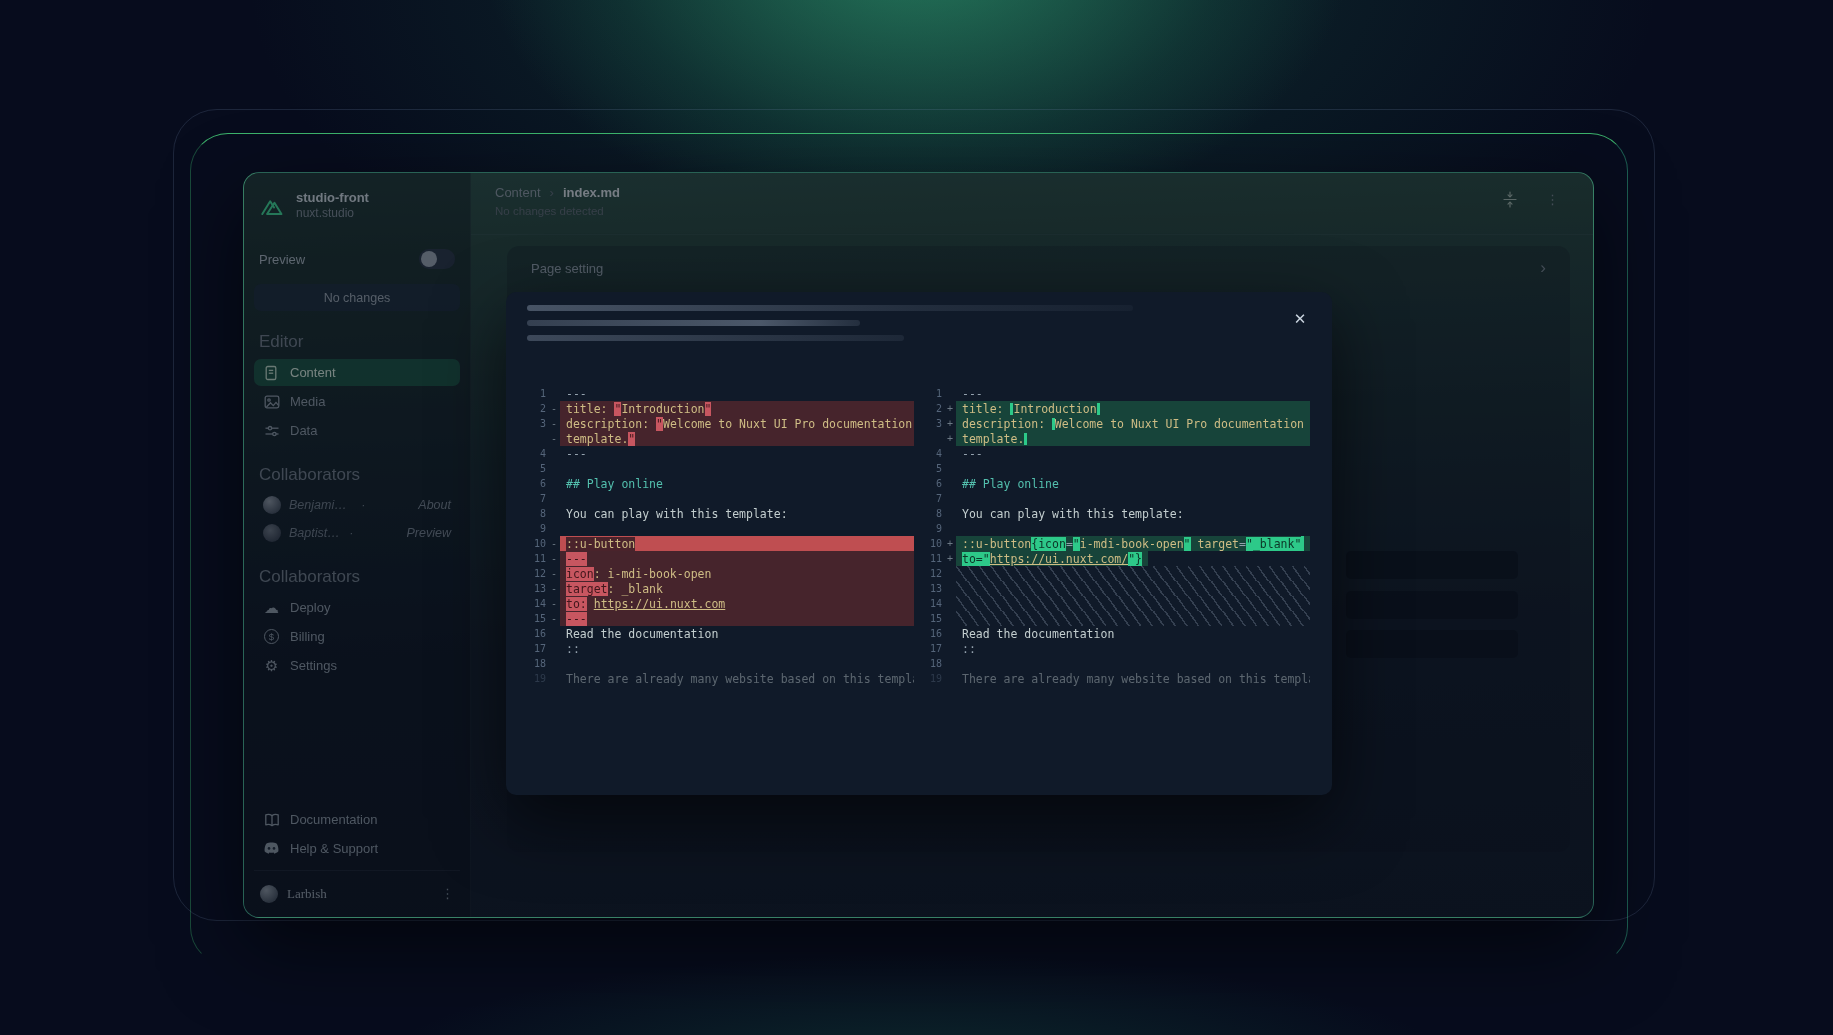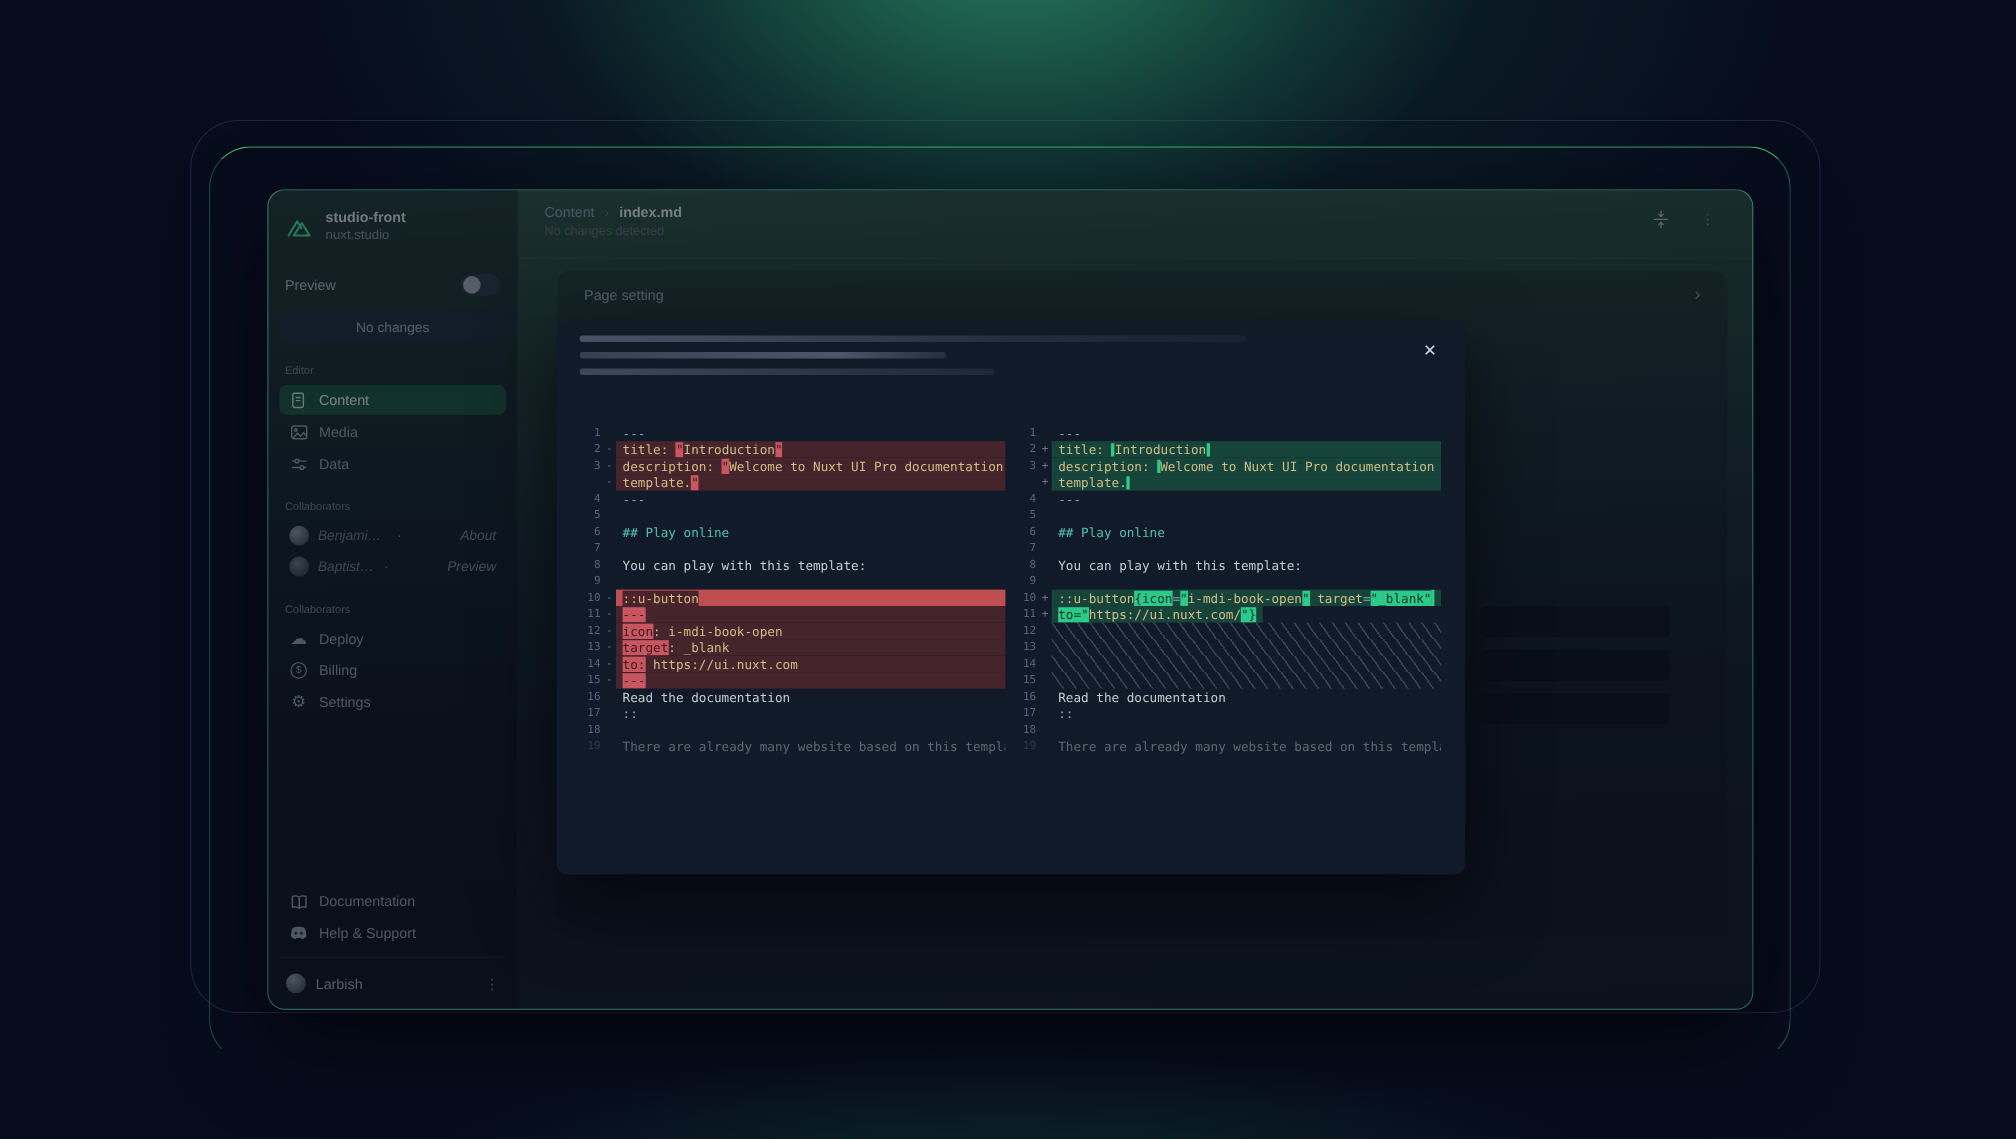--- a/index.html
+++ b/index.html
@@ -25,34 +25,34 @@
     border-right:1px solid rgba(148,163,184,.07);padding:14px 10px;box-sizing:border-box;color:#8b97a3;}
   .proj{display:flex;align-items:center;gap:11px;padding:2px 5px;}
   .proj-name{font-size:13px;font-weight:bold;color:#c9d3da;line-height:17px;}
   .proj-host{font-size:12px;color:#7d8994;line-height:15px;}
   .preview{display:flex;justify-content:space-between;align-items:center;margin:26px 5px 0;}
   .preview-label{font-size:13px;color:#a6b2bc;}
   .toggle{width:36px;height:20px;border-radius:10px;background:#2b3748;position:relative;}
   .toggle .knob{position:absolute;left:2px;top:2px;width:16px;height:16px;border-radius:50%;background:#98a3af;}
   .nochanges{margin:15px 0 0;height:27px;border-radius:7px;background:rgba(33,46,68,.65);
     display:flex;align-items:center;justify-content:center;font-size:12.5px;color:#97a3ae;}
-  .sec{margin:21px 5px 7px;font-size:10px;color:#6f7b87;}
+  .sec{margin:21px 5px 7px;font-size:17px;color:#6f7b87;}
   .item{display:flex;align-items:center;gap:10px;height:27px;padding:0 9px;border-radius:7px;
     font-size:13px;color:#8b97a3;margin:2px 0;}
   .item.active{background:rgba(35,134,95,.45);color:#d4e7da;}
   .item .ic{width:17px;height:17px;display:flex;align-items:center;justify-content:center;flex:none;}
   .collab{display:flex;align-items:center;gap:8px;height:26px;padding:0 9px;font-size:12.5px;color:#6e7a86;margin:2px 0;font-style:italic;}
   .avatar{width:18px;height:18px;border-radius:50%;flex:none;
     background:radial-gradient(circle at 35% 30%,#8b95a0,#4a5563 70%,#333d4a);}
   .avatar.b2{background:radial-gradient(circle at 40% 35%,#6a7480,#3b4553 70%,#2a3340);}
   .collab .nm{max-width:78px;overflow:hidden;text-overflow:ellipsis;white-space:nowrap;}
   .collab .pg{color:#76828e;margin-left:45px;}
   .side-bottom{position:absolute;left:10px;right:10px;bottom:8px;}
   .divider{height:1px;background:rgba(148,163,184,.1);margin:8px 0;}
-  .userrow{display:flex;align-items:center;gap:9px;height:30px;padding:0 6px;font-size:13px;color:#97a2ad;}
+  .userrow{display:flex;align-items:center;gap:9px;height:30px;padding:0 6px;font-size:13px;color:#97a2ad;font-family:Liberation Serif, serif;}
   .userrow .sp{flex:1;}
   .kebab{color:#7b8792;font-size:13px;letter-spacing:0;}
   .dollar{width:15px;height:15px;border-radius:50%;border:1.3px solid #8b97a3;display:flex;
     align-items:center;justify-content:center;font-size:9.5px;color:#8b97a3;box-sizing:border-box;}
   .gearglyph{font-size:15px;line-height:1;color:#8b97a3;}
   .cloudglyph{font-size:15px;line-height:1;color:#8b97a3;}
   
   .topbar{position:absolute;left:227px;right:0;top:0;height:62px;padding:12px 24px;box-sizing:border-box;
     border-bottom:1px solid rgba(148,163,184,.08);}
   .crumbs{display:flex;align-items:center;gap:9px;font-size:13px;}
@@ -84,21 +84,21 @@
   .drow.faded{opacity:.42;}
   .ln{width:18px;flex:none;text-align:right;color:#55657a;font-size:10px;line-height:15px;}
   .sign{width:12px;flex:none;text-align:center;color:#6b7884;font-size:10px;line-height:15px;margin-left:2px;}
   .code{flex:1;min-width:0;display:flex;align-items:center;padding:0 6px;white-space:pre;overflow:hidden;}
   .code.del{background:#46242c;}
   .code.delhl{background:#bf4e51;}
   .code.add{background:#17443a;}
   .code.short{flex:0 0 auto;}
   .code.hatch{background:repeating-linear-gradient(55deg,transparent 0 8px,rgba(148,163,184,.28) 8px 9.5px);}
   .key{color:#cfbd85;} .str{color:#cfbd85;} .meta{color:#93a1ad;} .head{color:#53c0ae;} .txt{color:#c3cecf;}
-  .link{color:#cfbd85;}
+  .link{color:#cfbd85;text-decoration:underline;}
   .hld{background:#c75660;color:#40161b;}
   .hldk{background:#4a232b;color:#cfbd85;}
   .hla{background:#2dc989;color:#0c3527;}
   .caret{display:inline-block;width:3px;height:12px;background:#2dc989;align-self:center;}
   .fill{height:100%;}
   .fill.hla{flex:1;}
   .mfoot{position:absolute;left:0;right:0;bottom:0;height:71px;border-top:1px solid rgba(148,163,184,.12);
     background:#151f2e;border-radius:0 0 10px 10px;display:flex;align-items:center;justify-content:flex-end;
     gap:28px;padding:0 30px;box-sizing:border-box;}
   .rollback{color:#e8edf2;font-size:13.5px;font-weight:bold;}

